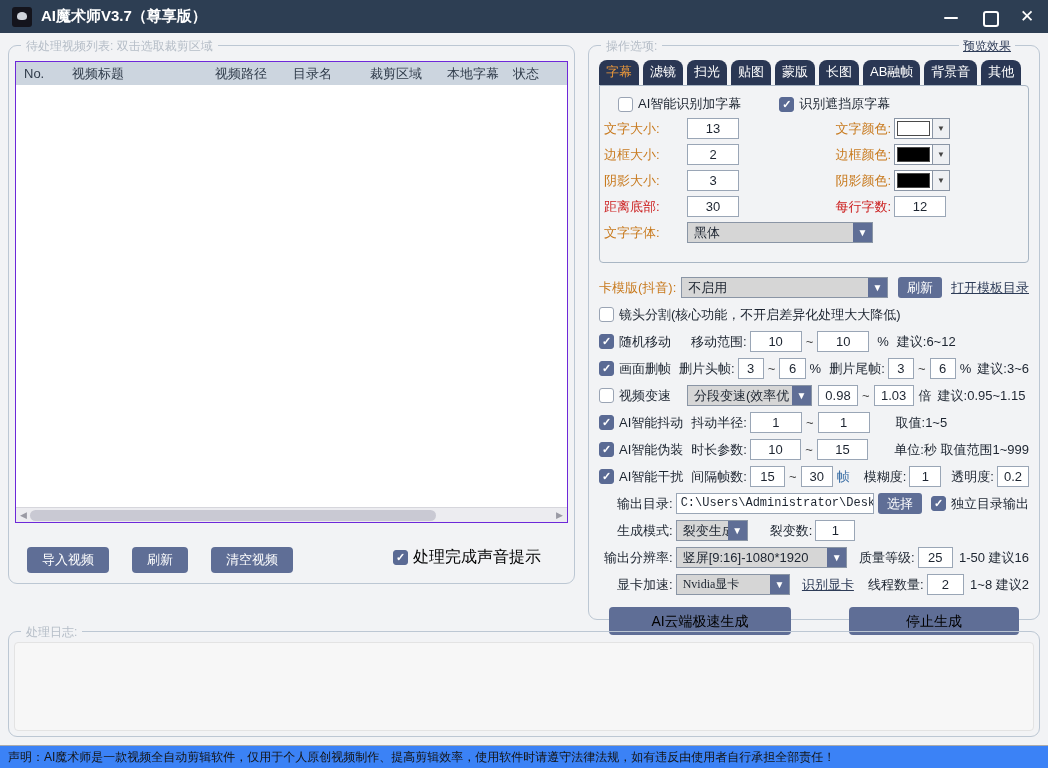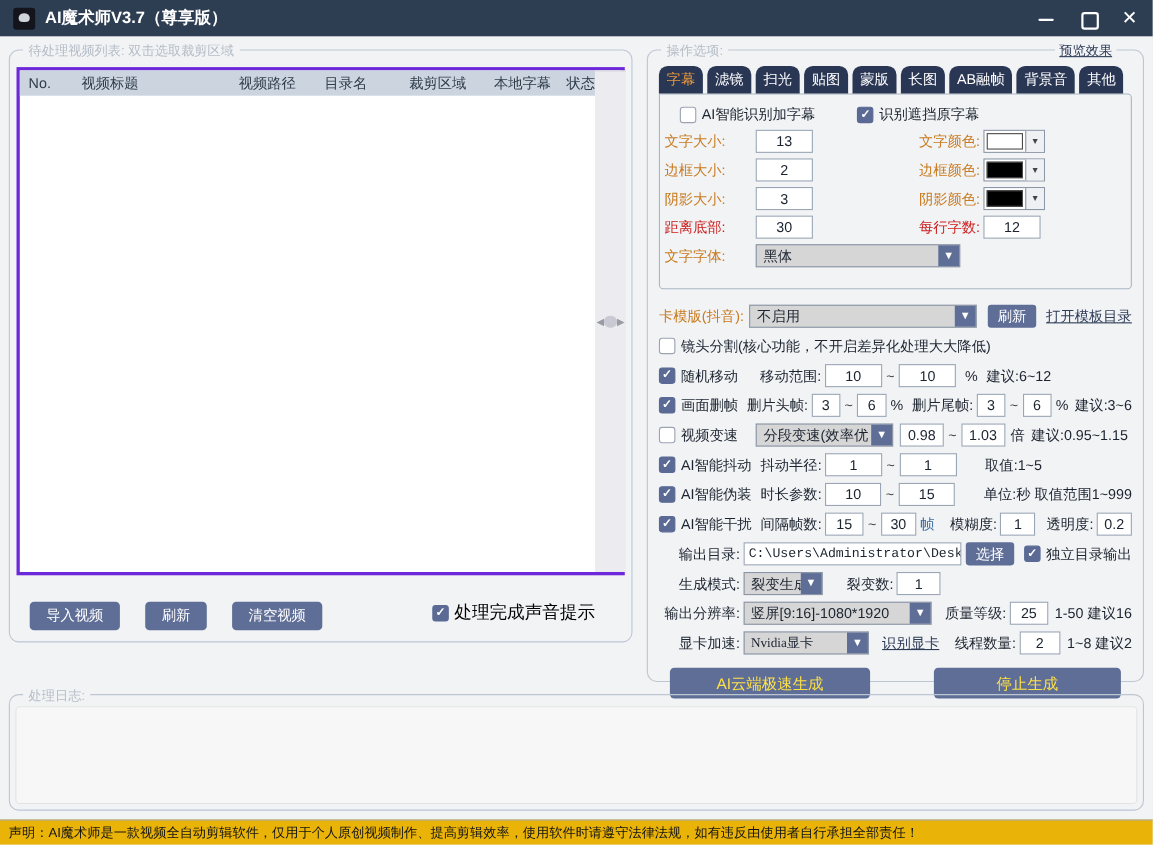--- a/index.html
+++ b/index.html
@@ -20,21 +20,21 @@
 
   
   .group { position:absolute; border:1px solid #bcc7d3; border-radius:9px; }
   .group-label { position:absolute; top:-8px; left:12px; background:#f2f3f5; padding:0 5px; color:#b5bdc7; font-size:12px; white-space:nowrap; }
   .g-left  { left:8px;  top:45px;  width:567px;  height:539px; }
   .g-right { left:588px; top:45px; width:452px;  height:575px; }
   .g-log   { left:8px;  top:631px; width:1032px; height:106px; }
   .log-area { position:absolute; left:5px; right:5px; top:10px; bottom:5px; background:#f7f7f7; border:1px solid #e3e3e3; border-radius:4px; }
 
   
-  .table-wrap { position:absolute; left:6px; right:6px; top:15px; bottom:60px; border:3px solid #6d28d9; background:#fff; display:flex; flex-direction:row; }
+  .table-wrap { position:absolute; left:6px; right:6px; top:15px; bottom:60px; border:1px solid #6d28d9; background:#fff; display:flex; flex-direction:column; }
   .thead { display:grid; grid-template-columns:48px 143px 78px 77px 77px 66px 1fr; background:#ccd5df; height:23px; align-items:center; font-size:13px; color:#2f3b4a; flex:0 0 auto; }
   .th { padding-left:8px; white-space:nowrap; overflow:hidden; }
   .tbody { flex:1 1 auto; background:#ffffff; }
   .hscroll { flex:0 0 15px; background:#ececf0; border-top:1px solid #d6d6dc; display:flex; align-items:center; padding:0 1px; }
   .scroll-arrow { width:13px; color:#9a9aa4; font-size:9px; text-align:center; line-height:13px; }
   .scroll-thumb { height:11px; width:74%; background:#c9c9d3; border-radius:6px; }
   .left-buttons { position:absolute; left:6px; right:6px; bottom:10px; height:26px; display:flex; align-items:flex-start;padding-left:12px; }
   .btn { background:#5f6e96; color:#fff; font-size:13px; height:26px; line-height:26px; padding:0 15px; border-radius:4px; text-align:center; cursor:default; }
   .btn + .btn { margin-left:23px; }
   .sound-box { position:absolute; left:378px; display:flex; align-items:center; }
@@ -72,25 +72,25 @@
   .cb-label { margin-right:8px; }
   .flabel { margin-right:3px; }
   .tilde { margin:0 4px; color:#444; }
   .hint { margin-left:8px; }
   .link { color:#2e3c58; text-decoration:underline; }
   .small-in { width:44px; }
   .tiny-in { width:40px; }
   .path-input { width:218px; height:21px; border:1px solid #9aa6b6; background:#fff; font-family:"Liberation Mono",monospace; font-size:12px; line-height:19px; padding:0 4px; overflow:hidden; white-space:nowrap; }
   .sbtn { background:#5f6e96; color:#fff; font-size:13px; height:21px; line-height:21px; padding:0 9px; border-radius:3px; }
   .action-row { display:flex; justify-content:space-between; margin-top:12px; padding:0 10px 0 10px; }
-  .big-btn { width:182px; height:28px; background:#5f6e96; color:#fde047; border-radius:4px; text-align:center; line-height:28px; font-size:14px; }
+  .big-btn { width:182px; height:28px; background:#5f6e96; color:#000000; border-radius:4px; text-align:center; line-height:28px; font-size:14px; }
   .big-btn.stop { width:170px; }
 
   
-  .statement { position:absolute; left:0; right:0; bottom:0; height:23px; background:#eab308; border-top:1px solid #ababab; font-size:12px; line-height:22px; color:#141414; padding-left:8px; white-space:nowrap; overflow:hidden; }
+  .statement { position:absolute; left:0; right:0; bottom:0; height:23px; background:#3b82f6; border-top:1px solid #ababab; font-size:12px; line-height:22px; color:#141414; padding-left:8px; white-space:nowrap; overflow:hidden; }
 </style>
 </head>
 <body>
 
 <div class="window">
 
   <div class="titlebar">
     <div class="app-icon"></div>
     <div class="title-text">AI魔术师V3.7（尊享版）</div>
     <div class="win-controls">

